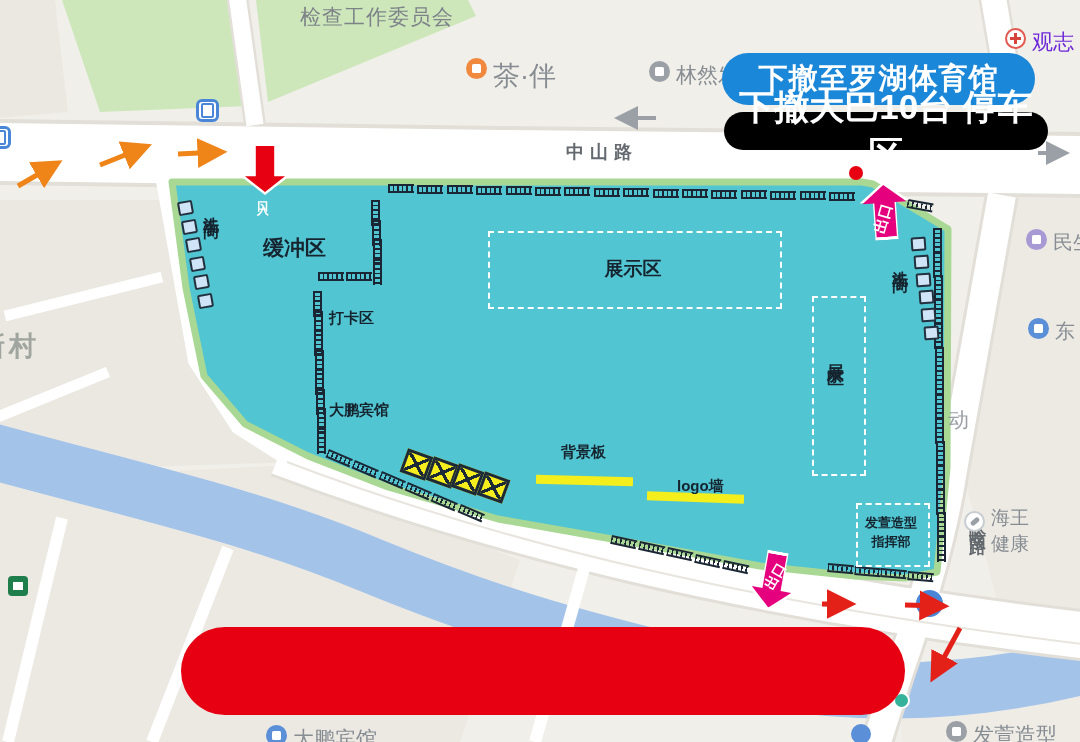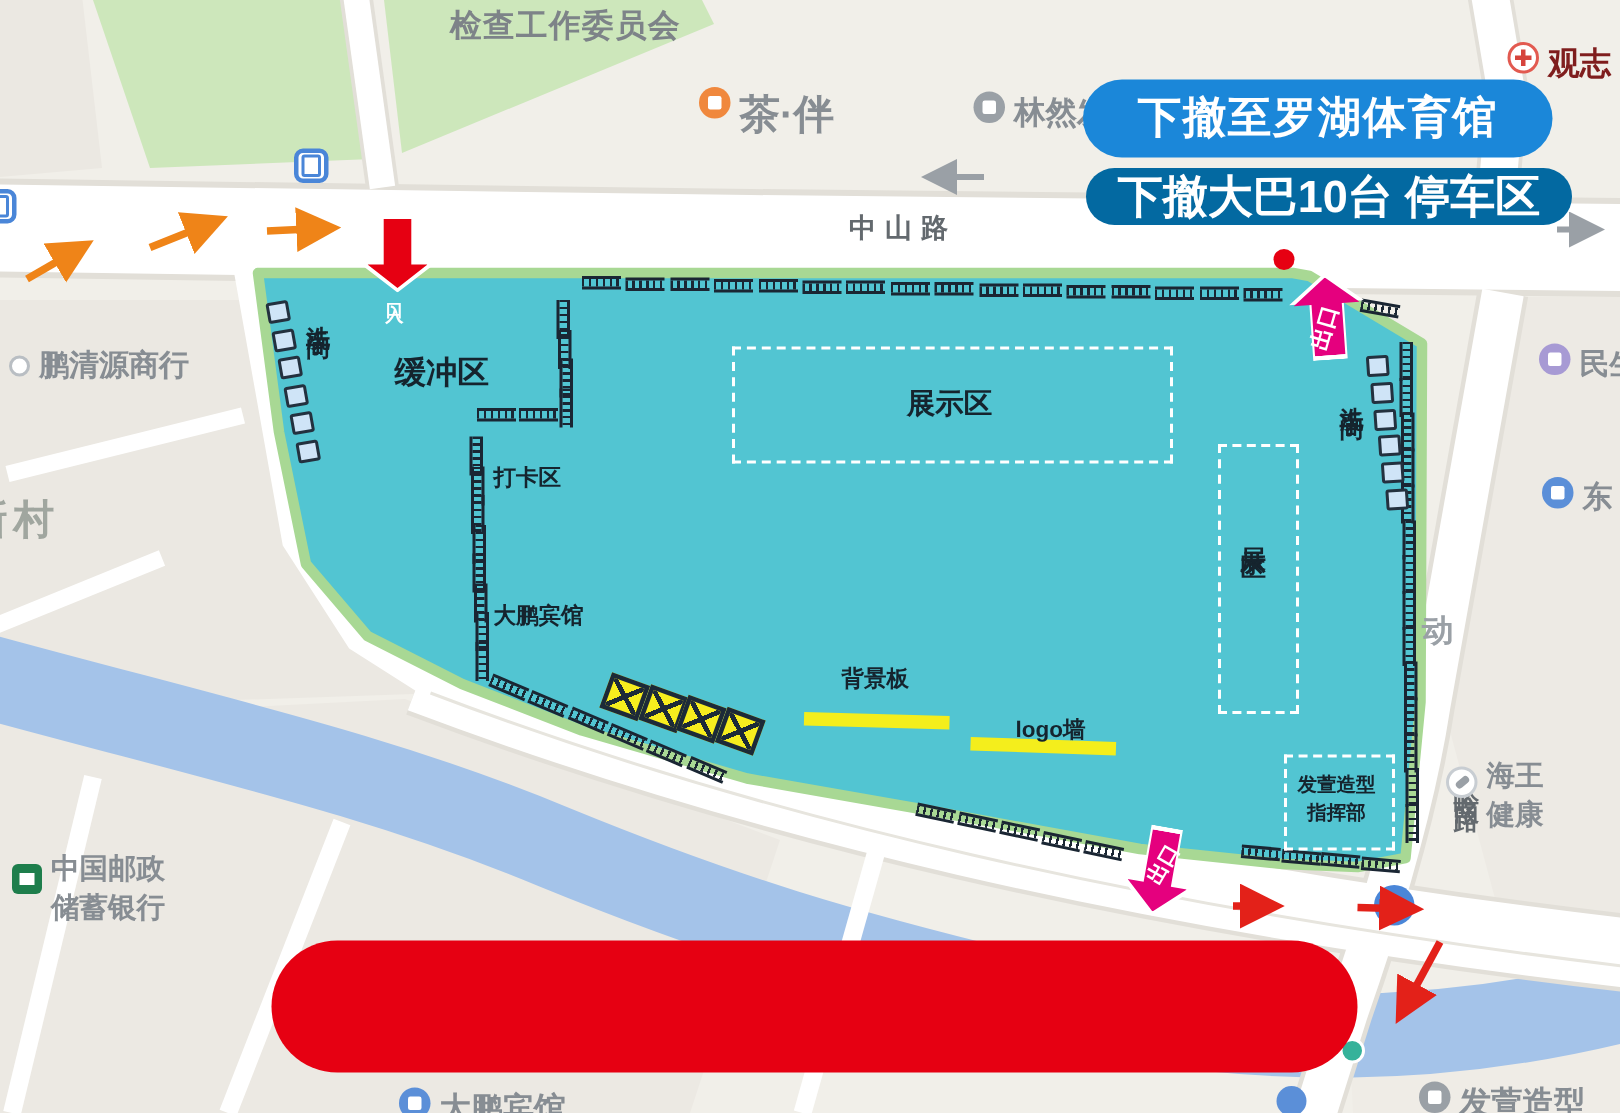--- a/index.html
+++ b/index.html
@@ -34,31 +34,31 @@
   .gate .inner{position:absolute;inset:3px;
     clip-path:polygon(50% 0,100% 34%,73% 34%,73% 100%,27% 100%,27% 34%,0 34%);}
   .gate .label{position:absolute;color:#fff;font-weight:bold;z-index:2;white-space:nowrap;}
 
   
   .banner{position:absolute;display:flex;align-items:center;justify-content:center;
     color:#fff;font-weight:bold;z-index:40;text-align:center;}
   #banner-blue{left:722px;top:53px;width:313px;height:52px;border-radius:28px;
     background:#1b87d9;font-size:29px;letter-spacing:1px;}
   #banner-red-top{left:724px;top:112px;width:324px;height:38px;border-radius:30px;
-    background:#0369a1;font-size:30px;}
+    background:#000000;font-size:35px;}
   #banner-bottom{left:181px;top:627px;width:724px;height:88px;border-radius:46px;
     background:#e60012;flex-direction:column;line-height:1.18;}
   #banner-bottom .l1{font-size:31px;}
   #banner-bottom .l2{font-size:30px;}
   #red-dot{position:absolute;left:849px;top:166px;width:14px;height:14px;border-radius:50%;
     background:#e60012;z-index:41;}
 
   
   .poi{position:absolute;display:flex;align-items:flex-start;gap:6px;z-index:12;
-    color:#878d93;font-weight:700;white-space:nowrap;}
+    color:#878d93;font-weight:400;white-space:nowrap;}
   .picon{width:21px;height:21px;border-radius:50%;flex:0 0 auto;
     display:flex;align-items:center;justify-content:center;box-sizing:border-box;}
   .picon .wb{width:9px;height:9px;background:#fff;border-radius:1.5px;}
   .plus{width:11px;height:11px;
     background:linear-gradient(#d6443c,#d6443c) center/11px 3px no-repeat,
                linear-gradient(#d6443c,#d6443c) center/3px 11px no-repeat;}
   .msq{position:absolute;width:23px;height:23px;background:#fff;border:3px solid #4a86d8;
     border-radius:6px;box-sizing:border-box;display:flex;align-items:center;justify-content:center;z-index:12;}
   .msq .tr{width:9px;height:11px;border:2px solid #4a86d8;border-radius:2px;}
   .roadlabel{position:absolute;color:#63696e;font-weight:600;z-index:10;white-space:nowrap;}
@@ -271,42 +271,34 @@
   <span>茶·伴</span>
     </div>
 
 <div class="poi" style="left:649px;top:61px;font-size:21px">
   <span class="picon" style="background:#9aa0a6">
         <span class="wb"></span>
       </span>
   <span>林然发</span>
     </div>
 
-<div class="poi" style="left:1005px;top:28px;font-size:21px;color:#7f1d1d">
+<div class="poi" style="left:1005px;top:28px;font-size:21px;color:#6d28d9">
   <span class="picon" style="background:#fff;border:2px solid #e25a50">
         <span class="plus"></span>
       </span>
   <span>观志</span>
     </div>
 
-<div class="poi" style="left:6px;top:230px;font-size:20px">
-  <span style="width:10px;height:10px;margin-top:7px;border-radius:50%;background:#fff;border:2px solid #b9bec3"></span>
-  <span>鹏清源商行</span>
-    </div>
 
 <div class="district" style="left:-22px;top:328px;font-size:27px;letter-spacing:4px">新村</div>
 
 <div class="poi" style="left:8px;top:567px;font-size:19px;line-height:1.35">
   <span style="width:20px;height:20px;margin-top:9px;background:#1e7e4c;border-radius:4px;display:flex;align-items:center;justify-content:center">
         <span style="width:10px;height:8px;background:#fff"></span>
       </span>
-  <span>
-    <div>中国邮政</div>
-    <div>储蓄银行</div>
-  </span>
     </div>
 
 <div class="poi" style="left:266px;top:725px;font-size:21px">
   <span class="picon" style="background:#5b8fd8">
         <span class="wb"></span>
       </span>
   <span>大鹏宾馆</span>
     </div>
 
 <div class="poi" style="left:946px;top:721px;font-size:21px">

